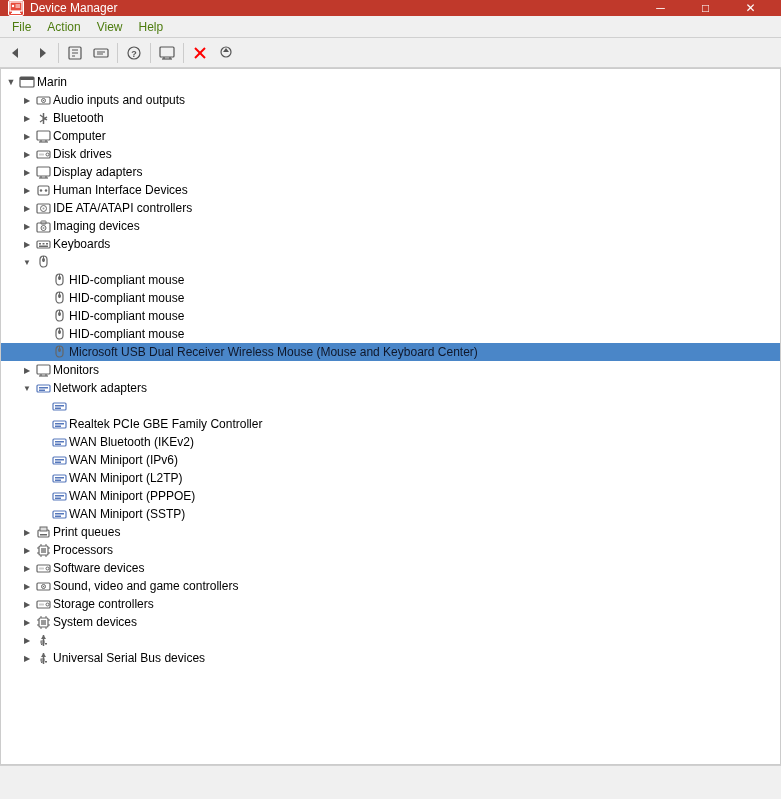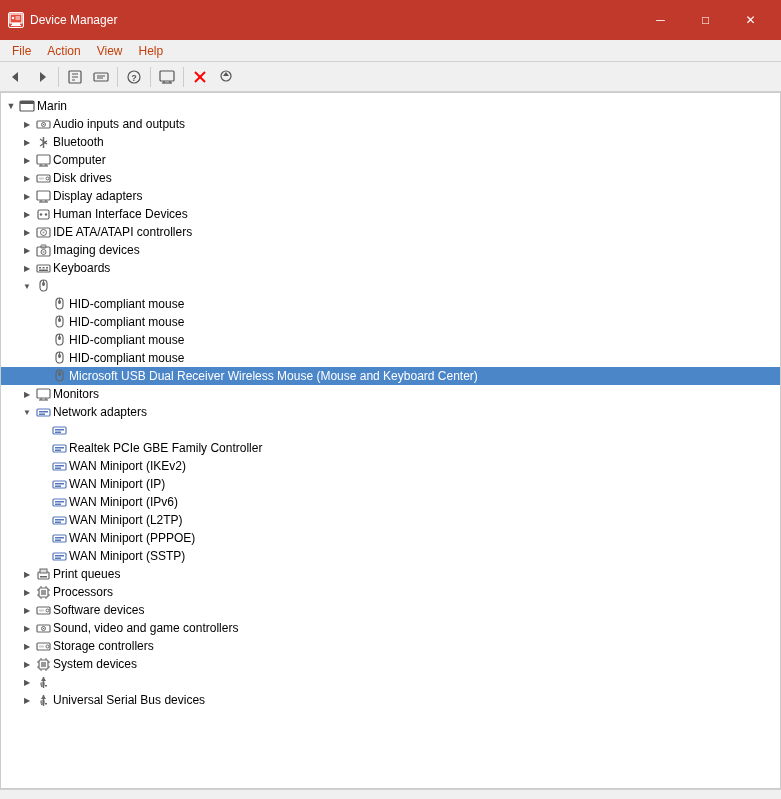--- a/index.html
+++ b/index.html
@@ -4,21 +4,21 @@
   <style>
     * { margin: 0; padding: 0; box-sizing: border-box; }
     body { font-family: 'Segoe UI', Tahoma, sans-serif; font-size: 12px; background: #f0f0f0; width: 781px; height: 799px; overflow: hidden; }
 
     
     .title-bar {
       background: #c0392b;
       color: white;
       display: flex;
       align-items: center;
-      height: 40px;
+      height: 16px;
       padding: 0 8px;
       user-select: none;
     }
     .title-bar-icon {
       width: 16px; height: 16px; margin-right: 6px;
       background: #e74c3c;
       border: 1px solid #fff;
       border-radius: 2px;
       display: flex; align-items: center; justify-content: center;
       font-size: 9px; color: white;
@@ -36,21 +36,21 @@
       border-bottom: 1px solid #d0d0d0;
       display: flex;
       align-items: center;
       height: 22px;
       padding: 0 4px;
     }
     .menu-item {
       padding: 2px 8px;
       cursor: pointer;
       font-size: 12px;
-      color: #c2410c;
+      color: #4d7c0f;
     }
 
     
     .toolbar {
       background: #f0f0f0;
       border-bottom: 1px solid #d0d0d0;
       display: flex;
       align-items: center;
       height: 30px;
       padding: 2px 4px;
@@ -376,21 +376,21 @@
         </div>
         <div class="tree-item indent2 selected" style="background: rgb(74, 134, 200);">
           <span class="expand-btn" style="font-size: 8px; color: white;"></span>
           <span class="icon-box">
             <svg width="15" height="15" viewBox="0 0 15 15">
       <rect x="4" y="1" width="7" height="11" rx="3.5" fill="none" stroke="#666" stroke-width="1.2"></rect>
       <line x1="7.5" y1="1" x2="7.5" y2="7" stroke="#666" stroke-width="1"></line>
       <ellipse cx="7.5" cy="5" rx="1.5" ry="2" fill="#666"></ellipse>
     </svg>
           </span>
-          <span class="item-text" style="color: #ffffff;">Microsoft USB Dual Receiver Wireless Mouse (Mouse and Keyboard Center)</span>
+          <span class="item-text" style="color: #0f172a;">Microsoft USB Dual Receiver Wireless Mouse (Mouse and Keyboard Center)</span>
         </div>
         <div class="tree-item indent1">
           <span class="expand-btn" style="font-size: 8px; color: rgb(85, 85, 85);">▶</span>
           <span class="icon-box">
             <svg width="15" height="15" viewBox="0 0 15 15">
       <rect x="1" y="2" width="13" height="9" rx="1" fill="none" stroke="#666" stroke-width="1.2"></rect>
       <line x1="5" y1="11" x2="5" y2="13" stroke="#666" stroke-width="1.2"></line>
       <line x1="10" y1="11" x2="10" y2="13" stroke="#666" stroke-width="1.2"></line>
       <line x1="3" y1="13" x2="12" y2="13" stroke="#666" stroke-width="1.2"></line>
     </svg>
@@ -431,32 +431,21 @@
         </div>
         <div class="tree-item indent2">
           <span class="expand-btn" style="font-size: 8px; color: rgb(85, 85, 85);"></span>
           <span class="icon-box">
             <svg width="15" height="15" viewBox="0 0 15 15">
       <rect x="1" y="4" width="13" height="7" rx="1" fill="none" stroke="#5577bb" stroke-width="1.2"></rect>
       <rect x="3" y="6" width="9" height="1.5" fill="#5577bb"></rect>
       <rect x="3" y="8.5" width="6" height="1.5" fill="#5577bb"></rect>
     </svg>
           </span>
-          <span class="item-text">WAN Miniport (IKEv2)</span>
-        </div>
-        <div class="tree-item indent2">
-          <span class="expand-btn" style="font-size: 8px; color: rgb(85, 85, 85);"></span>
-          <span class="icon-box">
-            <svg width="15" height="15" viewBox="0 0 15 15">
-      <rect x="1" y="4" width="13" height="7" rx="1" fill="none" stroke="#5577bb" stroke-width="1.2"></rect>
-      <rect x="3" y="6" width="9" height="1.5" fill="#5577bb"></rect>
-      <rect x="3" y="8.5" width="6" height="1.5" fill="#5577bb"></rect>
-    </svg>
-          </span>
-          <span class="item-text">WAN Miniport (IP)</span>
+          <span class="item-text">WAN Bluetooth (IKEv2)</span>
         </div>
         <div class="tree-item indent2">
           <span class="expand-btn" style="font-size: 8px; color: rgb(85, 85, 85);"></span>
           <span class="icon-box">
             <svg width="15" height="15" viewBox="0 0 15 15">
       <rect x="1" y="4" width="13" height="7" rx="1" fill="none" stroke="#5577bb" stroke-width="1.2"></rect>
       <rect x="3" y="6" width="9" height="1.5" fill="#5577bb"></rect>
       <rect x="3" y="8.5" width="6" height="1.5" fill="#5577bb"></rect>
     </svg>
           </span>

